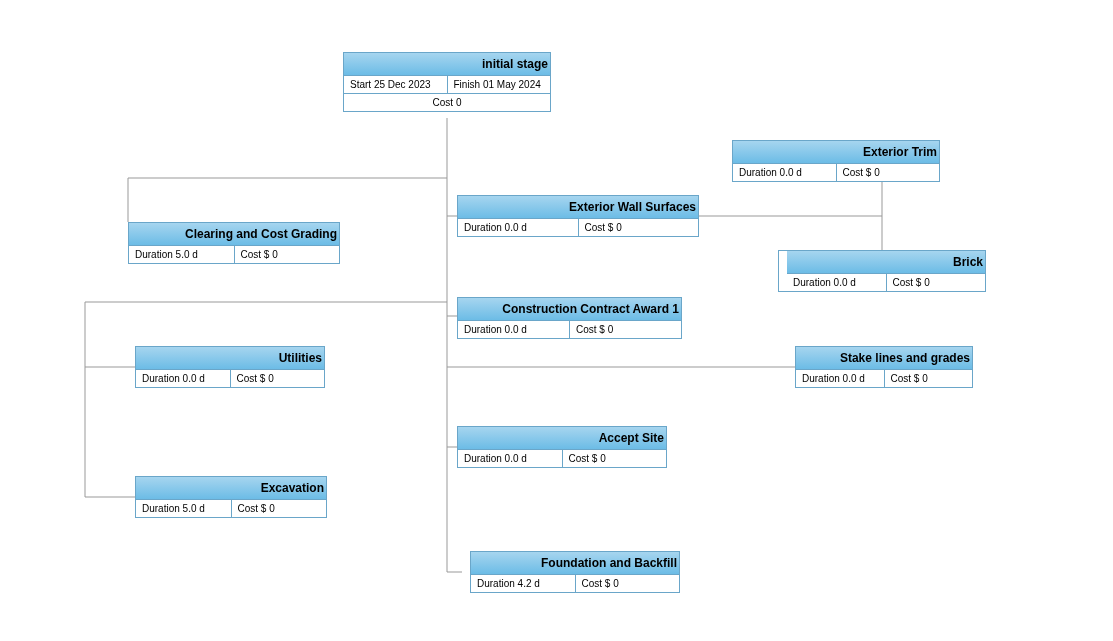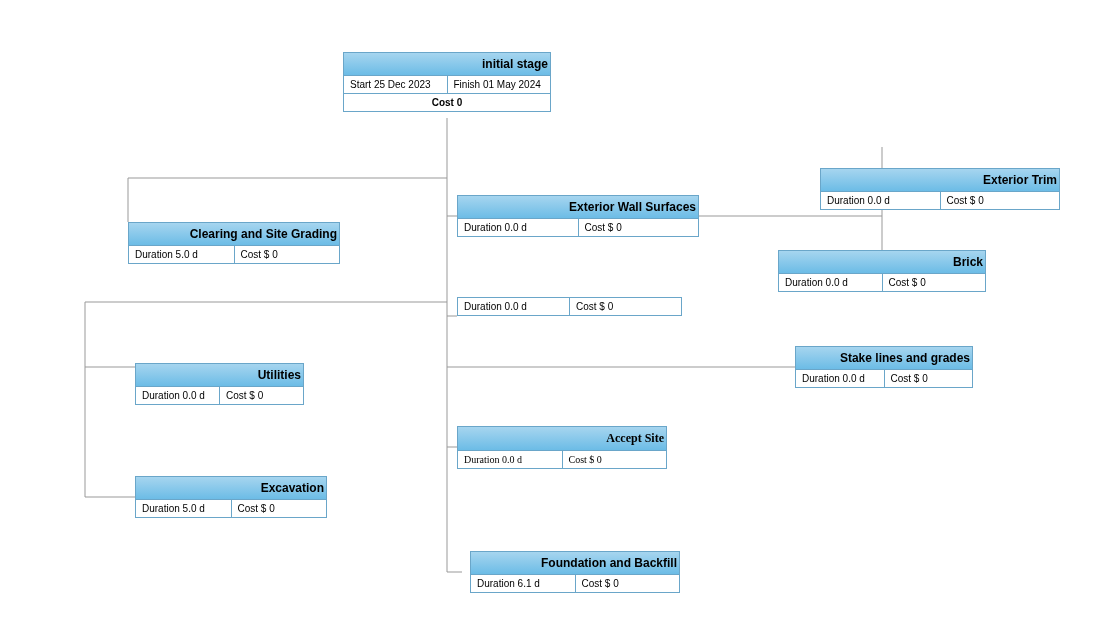--- a/index.html
+++ b/index.html
@@ -33,21 +33,20 @@
   .node .cell {
     padding: 3px 6px;
     flex: 1;
     box-sizing: border-box;
   }
   .node .cell + .cell {
     border-left: 1px solid #6aa6c9;
   }
   .node .row + .row {
     border-top: 1px solid #6aa6c9;
-    font-weight: bold;
   }
   svg.conn {
     position: absolute;
     left: 0;
     top: 0;
     width: 1113px;
     height: 641px;
     pointer-events: none;
   }
   svg.conn line {
@@ -89,89 +88,90 @@
   <div class="row">
     <div class="cell">Start 25 Dec 2023</div>
     <div class="cell">Finish 01 May 2024</div>
   </div>
   <div class="row">
     <div class="cell" style="text-align:center;">Cost 0</div>
   </div>
 </div>
 
 <div class="node" style="left:128px; top:222px; width:212px;">
-  <div class="title">Clearing and Site Grading</div>
+  <div class="title">Clearing and Cost Grading</div>
   <div class="row">
     <div class="cell">Duration 5.0 d</div>
     <div class="cell">Cost   $ 0</div>
   </div>
 </div>
 
 <div class="node" style="left:457px; top:195px; width:242px;">
   <div class="title">Exterior Wall Surfaces</div>
   <div class="row">
     <div class="cell">Duration 0.0 d</div>
     <div class="cell">Cost   $ 0</div>
   </div>
 </div>
 
-<div class="node" style="left:820px; top:140px; width:240px;margin-top:28px;">
+<div class="node" style="left:732px; top:140px; width:208px;">
   <div class="title">Exterior Trim</div>
   <div class="row">
     <div class="cell">Duration 0.0 d</div>
     <div class="cell">Cost   $ 0</div>
   </div>
 </div>
 
-<div class="node" style="left:778px; top:250px; width:208px;">
+<div class="node" style="left:778px; top:250px; width:208px;padding-left:8px;">
   <div class="title">Brick</div>
   <div class="row">
     <div class="cell">Duration 0.0 d</div>
     <div class="cell">Cost   $ 0</div>
   </div>
 </div>
 
 <div class="node" style="left:457px; top:297px; width:225px;">
+  <div class="title">Construction Contract Award 1</div>
   <div class="row">
     <div class="cell">Duration 0.0 d</div>
     <div class="cell">Cost   $ 0</div>
   </div>
 </div>
 
-<div class="node" style="left:135px; top:363px; width:169px;">
+<div class="node" style="left:135px; top:346px; width:190px;">
   <div class="title">Utilities</div>
   <div class="row">
     <div class="cell">Duration 0.0 d</div>
     <div class="cell">Cost   $ 0</div>
   </div>
 </div>
 
 <div class="node" style="left:795px; top:346px; width:178px;">
   <div class="title">Stake lines and grades</div>
   <div class="row">
     <div class="cell">Duration 0.0 d</div>
     <div class="cell">Cost   $ 0</div>
   </div>
 </div>
 
-<div class="node" style="left:457px; top:426px; width:210px;font-family:Liberation Serif, serif;">
+<div class="node" style="left:457px; top:426px; width:210px;">
   <div class="title">Accept Site</div>
   <div class="row">
     <div class="cell">Duration 0.0 d</div>
     <div class="cell">Cost   $ 0</div>
   </div>
 </div>
 
 <div class="node" style="left:135px; top:476px; width:192px;">
   <div class="title">Excavation</div>
   <div class="row">
     <div class="cell">Duration 5.0 d</div>
     <div class="cell">Cost   $ 0</div>
   </div>
 </div>
 
 <div class="node" style="left:462px; top:551px; width:210px;margin-left:8px;">
   <div class="title">Foundation and Backfill</div>
   <div class="row">
-    <div class="cell">Duration 6.1 d</div>
+    <div class="cell">Duration 4.2 d</div>
     <div class="cell">Cost   $ 0</div>
   </div>
 </div>
 
 </body></html>

